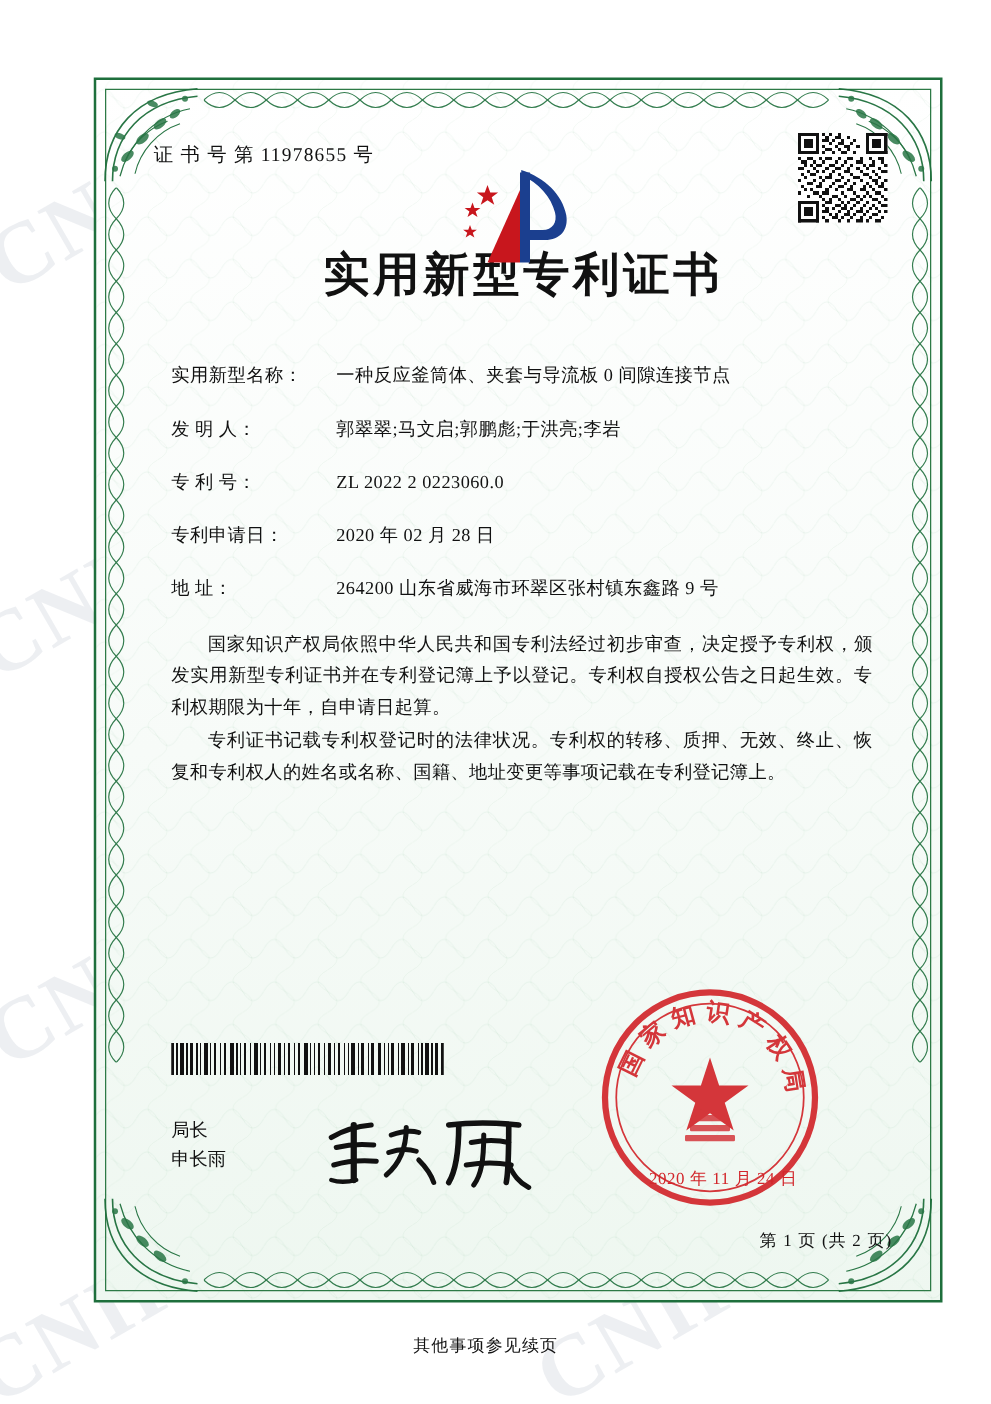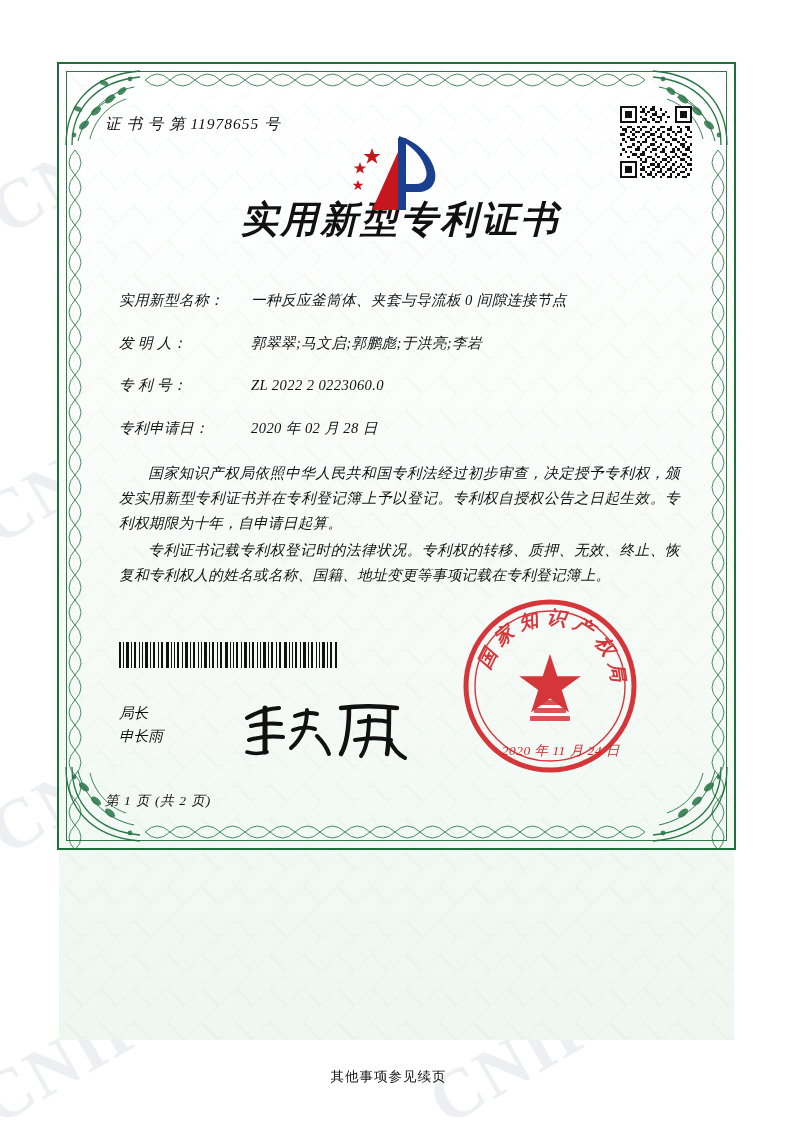--- a/index.html
+++ b/index.html
@@ -29,27 +29,26 @@
     font-weight: 700;
     color: rgba(150, 160, 175, 0.17);
     letter-spacing: 2px;
     transform: rotate(-30deg);
     white-space: nowrap;
   }
 
   
   .cert {
     position: absolute;
-    left: 57px;
+    left: 75px;
     top: 62px;
     width: 679px;
-    height: 788px;
+    height: 980px;
     z-index: 2;
     background: transparent;
-    font-style: italic;
   }
   .frame-outer {
     position: absolute;
     inset: 0;
     border: 2px solid #1e6f3c;
     box-sizing: border-box;
   }
   .frame-inner {
     position: absolute;
     left: 9px;
@@ -192,21 +191,21 @@
     color: #d2262b;
     letter-spacing: 0.5px;
     z-index: 5;
   }
 
   .page-no {
     position: absolute;
     bottom: 10px;
     left: 0;
     right: 0;
-    text-align: left;
+    text-align: right;
     font-size: 13.5px;
     color: #111;
     letter-spacing: 1px;
   }
 
   .footnote {
     position: absolute;
     left: 0;
     right: 16px;
     top: 1068px;
@@ -575,20 +574,23 @@
       </div>
       <div class="field">
         <span class="lbl lbl-w6">发  明  人：</span><span class="val">郭翠翠;马文启;郭鹏彪;于洪亮;李岩</span>
       </div>
       <div class="field">
         <span class="lbl lbl-w6">专   利   号：</span><span class="val">ZL 2022 2 0223060.0</span>
       </div>
       <div class="field">
         <span class="lbl lbl-w6">专利申请日：</span><span class="val">2020 年 02 月 28 日</span>
       </div>
+      <div class="field">
+        <span class="lbl lbl-w6">地         址：</span><span class="val">264200 山东省威海市环翠区张村镇东鑫路 9 号</span>
+      </div>
     </div>
 
     <div class="para">国家知识产权局依照中华人民共和国专利法经过初步审查，决定授予专利权，颁发实用新型专利证书并在专利登记簿上予以登记。专利权自授权公告之日起生效。专利权期限为十年，自申请日起算。</div>
     <div class="para">专利证书记载专利权登记时的法律状况。专利权的转移、质押、无效、终止、恢复和专利权人的姓名或名称、国籍、地址变更等事项记载在专利登记簿上。</div>
 
     <svg class="barcode" viewBox="0 0 218 26" preserveAspectRatio="none" shape-rendering="crispEdges">
       <rect width="218" height="26" fill="#ffffff" opacity="0"></rect>
       <g fill="#111">
         <rect x="0" y="0" width="2" height="26"></rect>
           <rect x="4" y="0" width="1" height="26"></rect>

